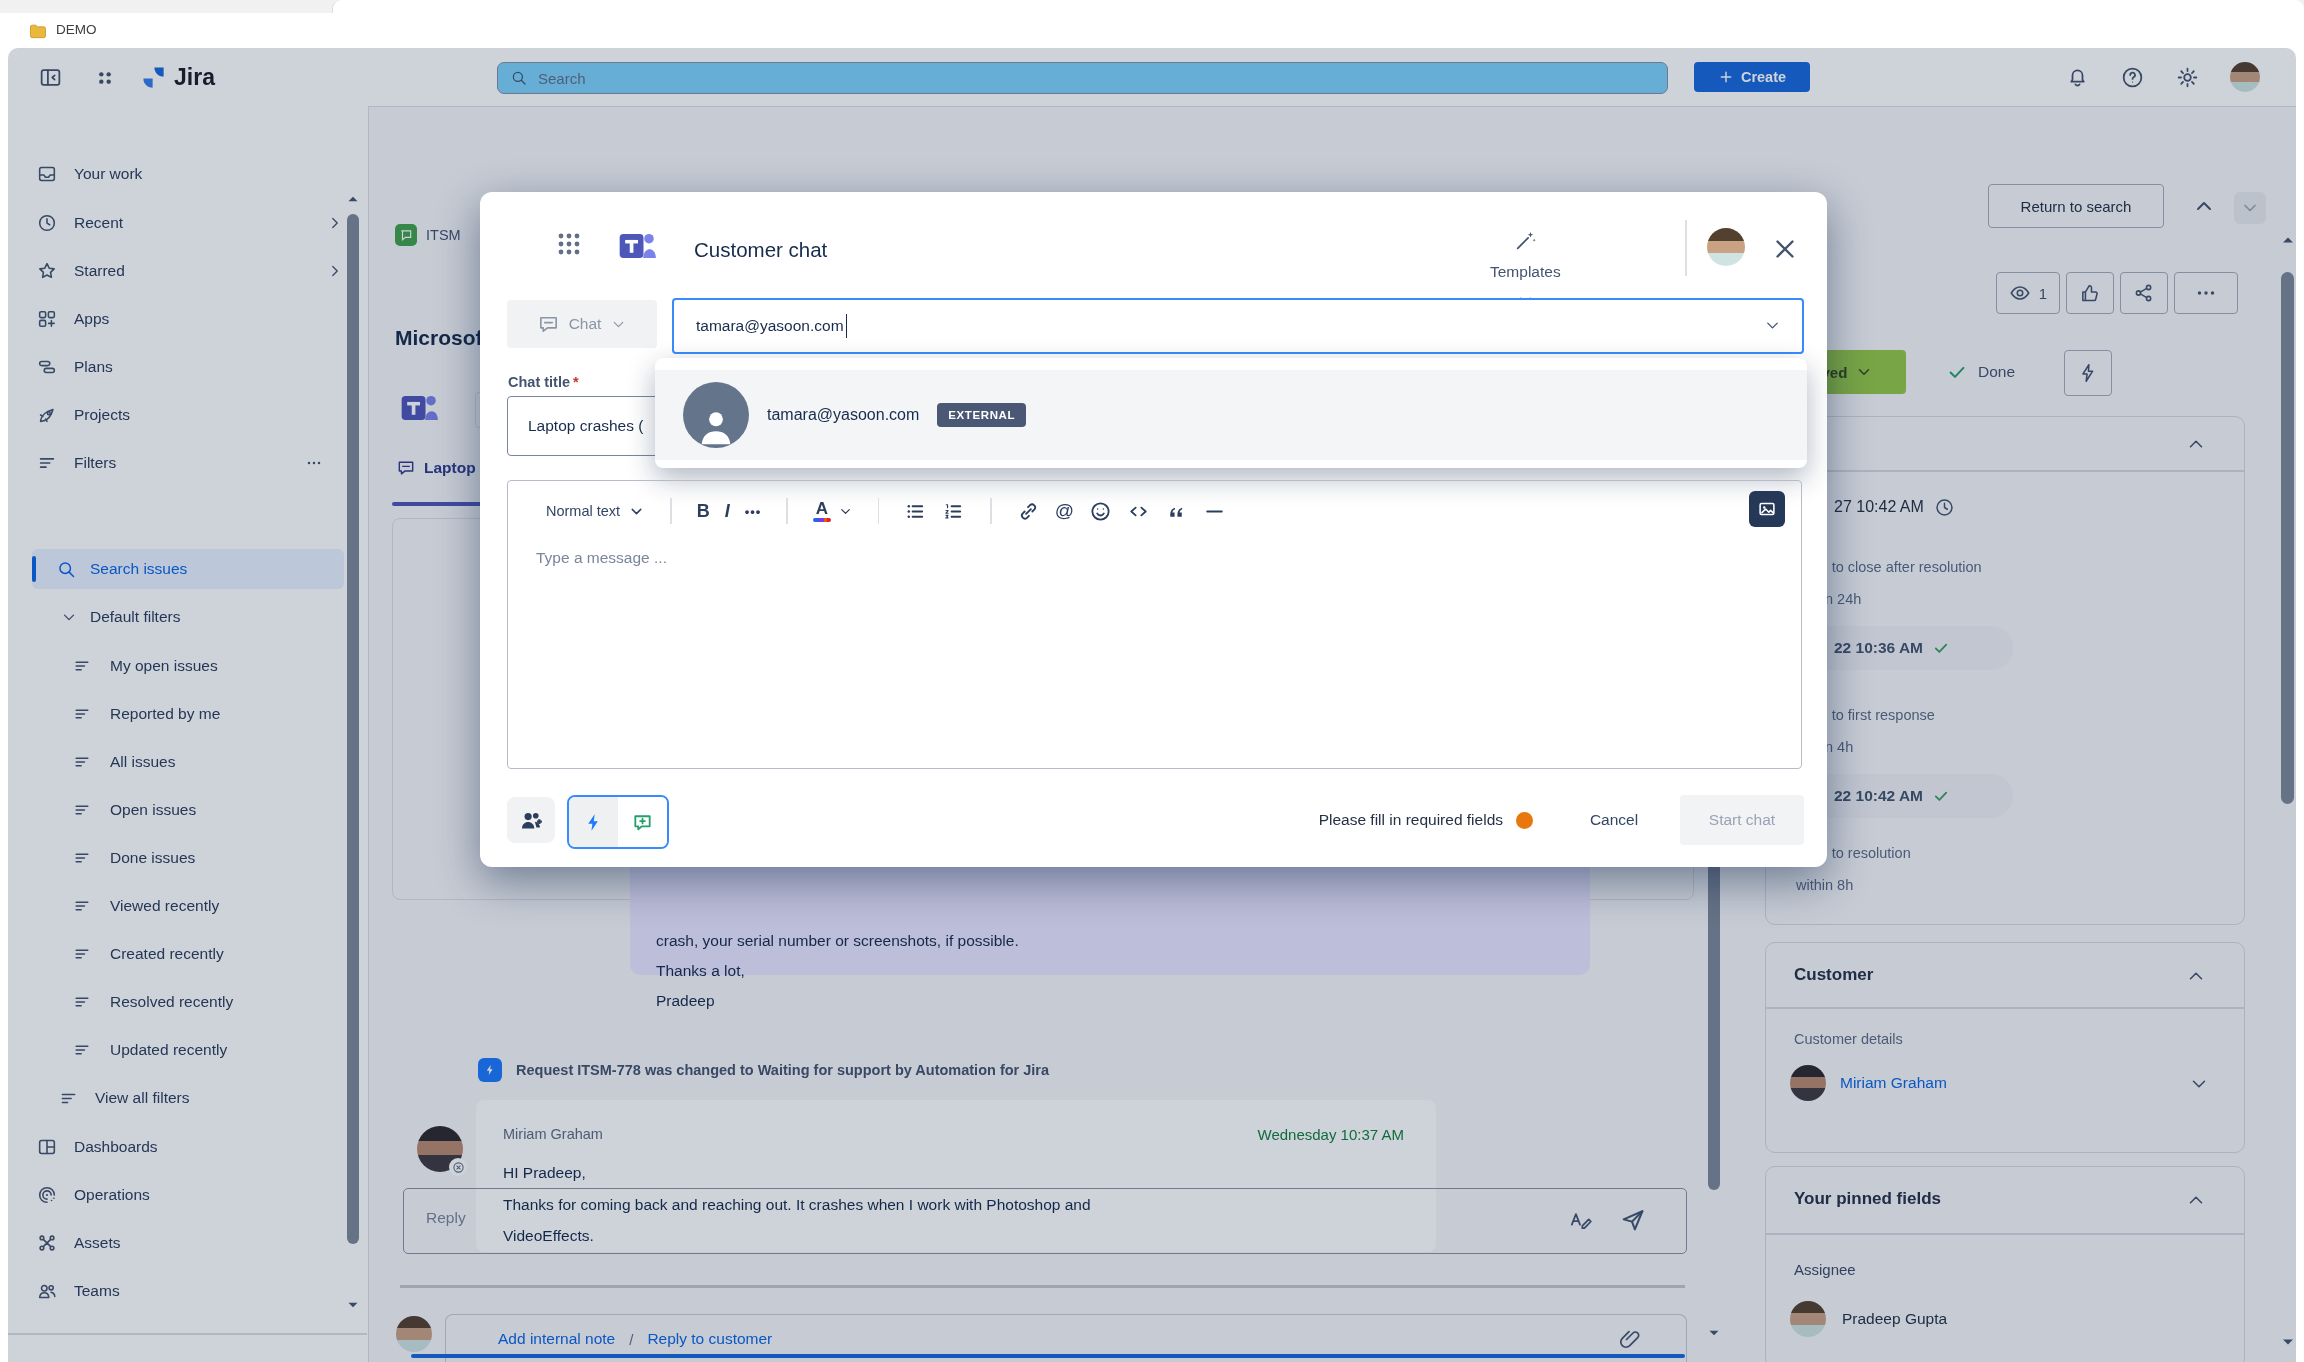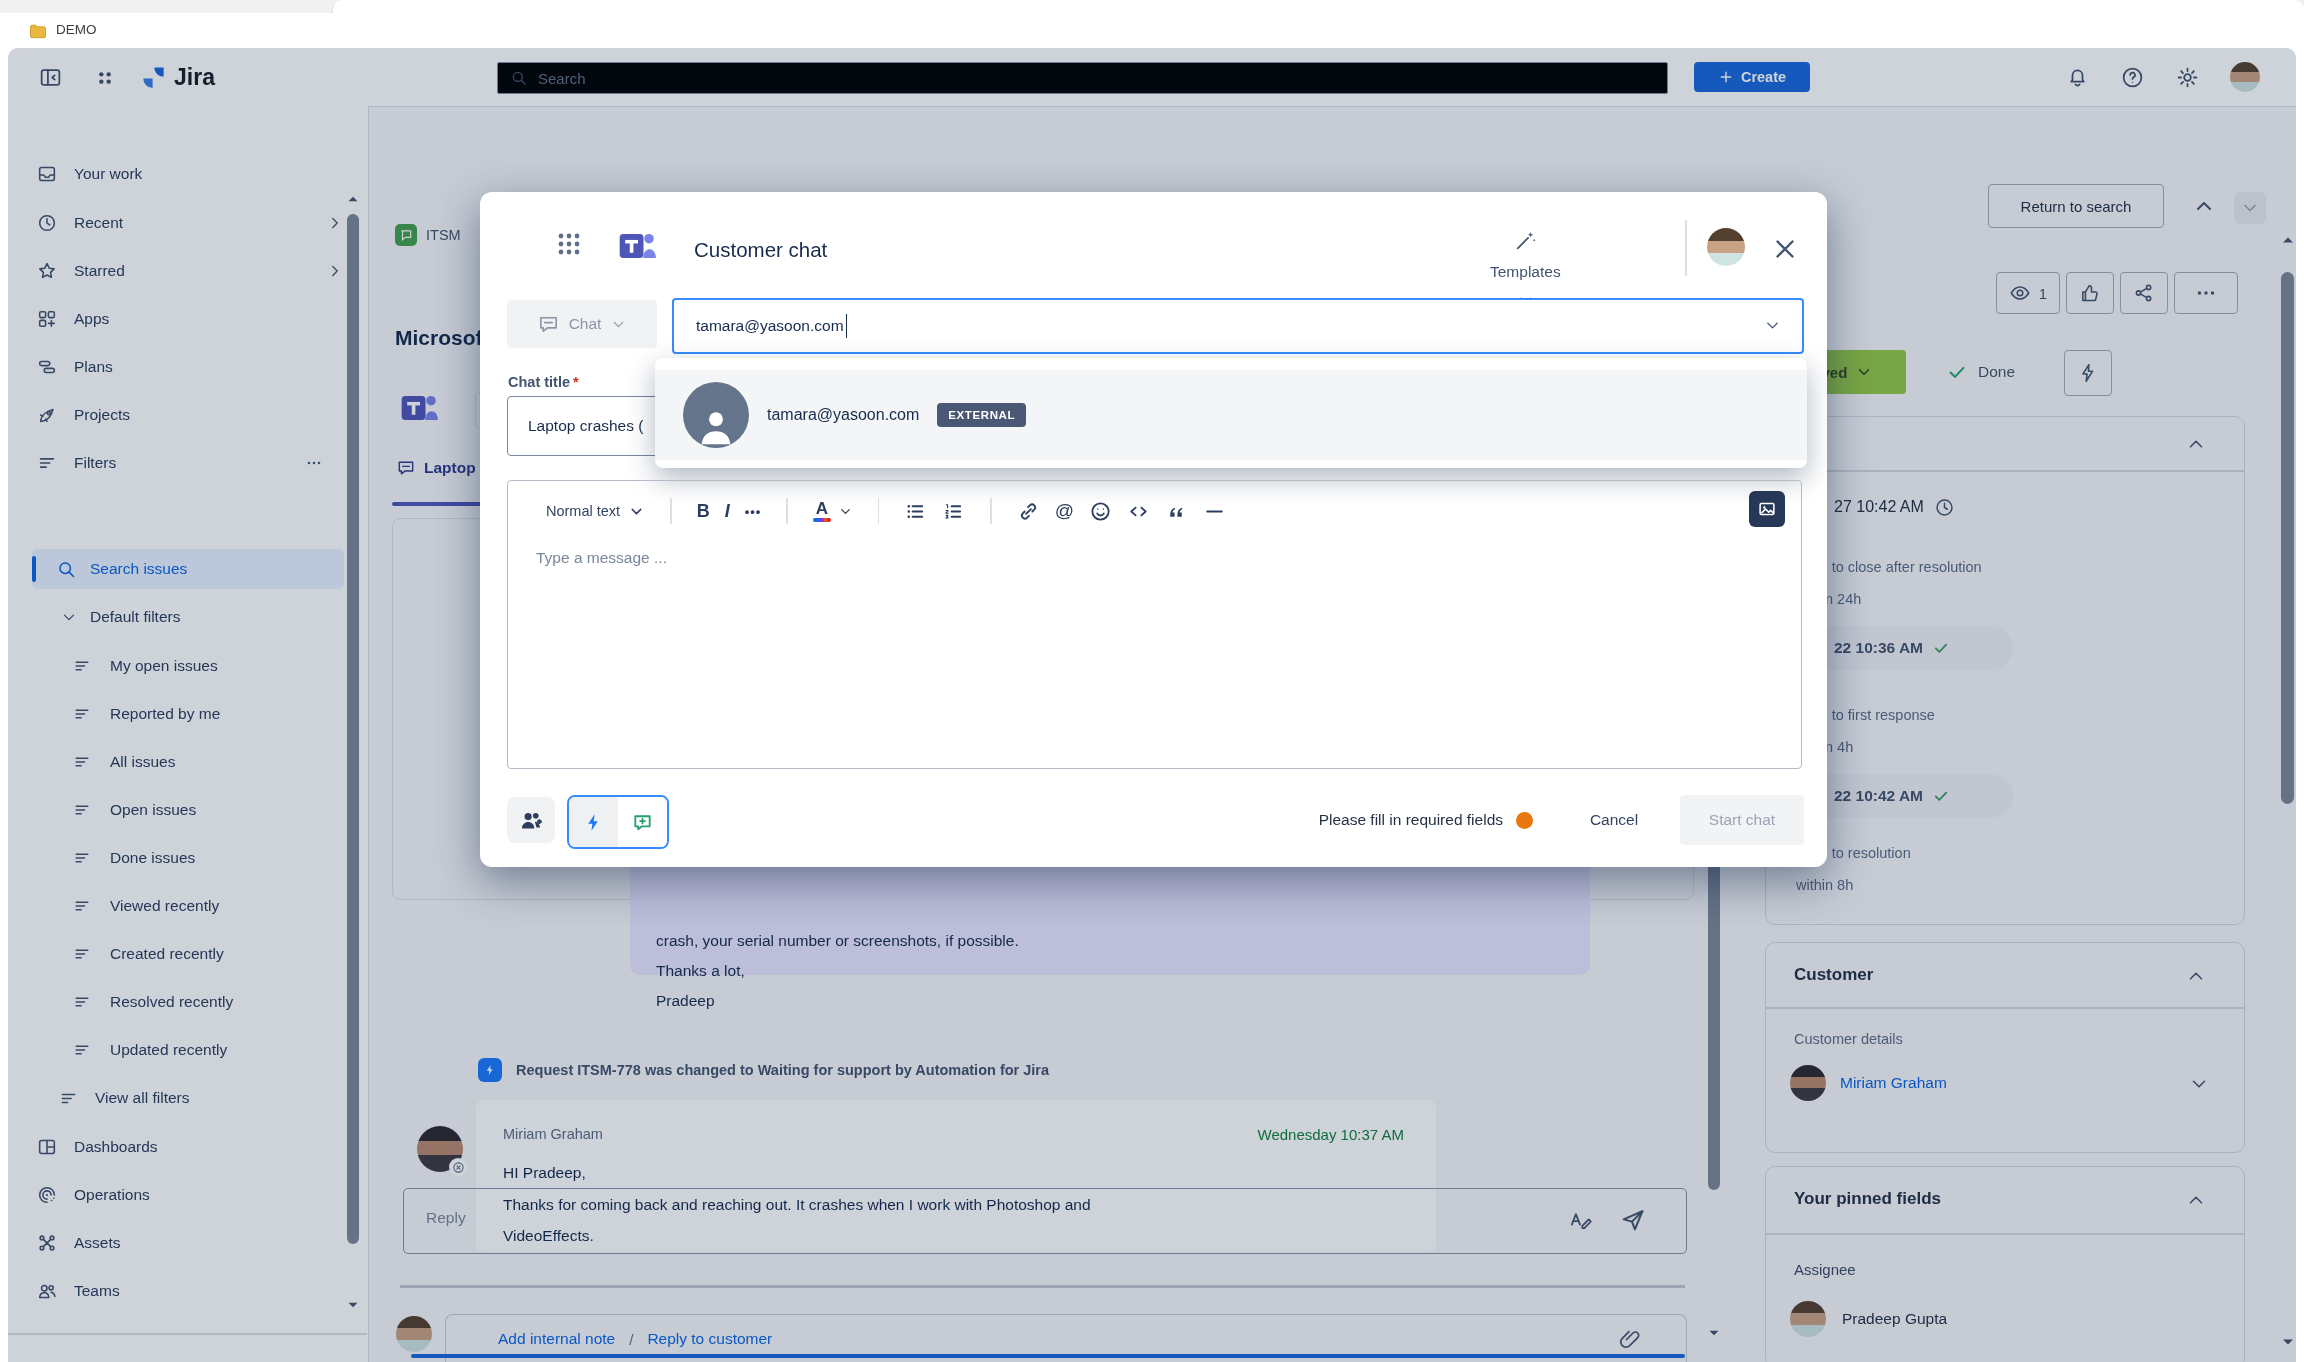--- a/index.html
+++ b/index.html
@@ -64,21 +64,21 @@
             </g>
           </svg>
       </span>
       <span class="ab ic" style="left:132px;top:16px;">
         <svg width="27" height="27" viewBox="0 0 24 24">
             <path fill="#1868DB" stroke="none" d="M12.8 3h8.2v8.2c-4.6 0-8.2-3.6-8.2-8.2z"></path>
             <path fill="#357DE8" stroke="none" d="M3 12.8h8.2V21C6.6 21 3 17.4 3 12.8z"></path>
           </svg>
       </span>
       <div class="ab fl" style="left:166px;top:0;height:58px;font-size:23px;font-weight:600;color:#1B1F26;">Jira</div>
-      <div class="ab fl" style="left:489px;top:14px;width:1169px;height:30px;border:1.6px solid #8590A2;border-radius:2px;background:#000000;">
+      <div class="ab fl" style="left:489px;top:14px;width:1169px;height:30px;border:1.6px solid #8590A2;border-radius:7px;background:#7dd3fc;">
         <span class="ic" style="margin-left:12px;">
           <svg width="18" height="18" viewBox="0 0 24 24">
               <circle cx="10.5" cy="10.5" r="6"></circle>
               <path d="M15 15l5 5"></path>
             </svg>
         </span>
         <span style="margin-left:10px;font-size:15px;color:#626F86;">Search</span>
       </div>
       <div class="ab fl" style="left:1686px;top:14px;width:116px;height:30px;background:#1868DB;border-radius:4px;justify-content:center;gap:7px;">
         <span class="ic icw">

